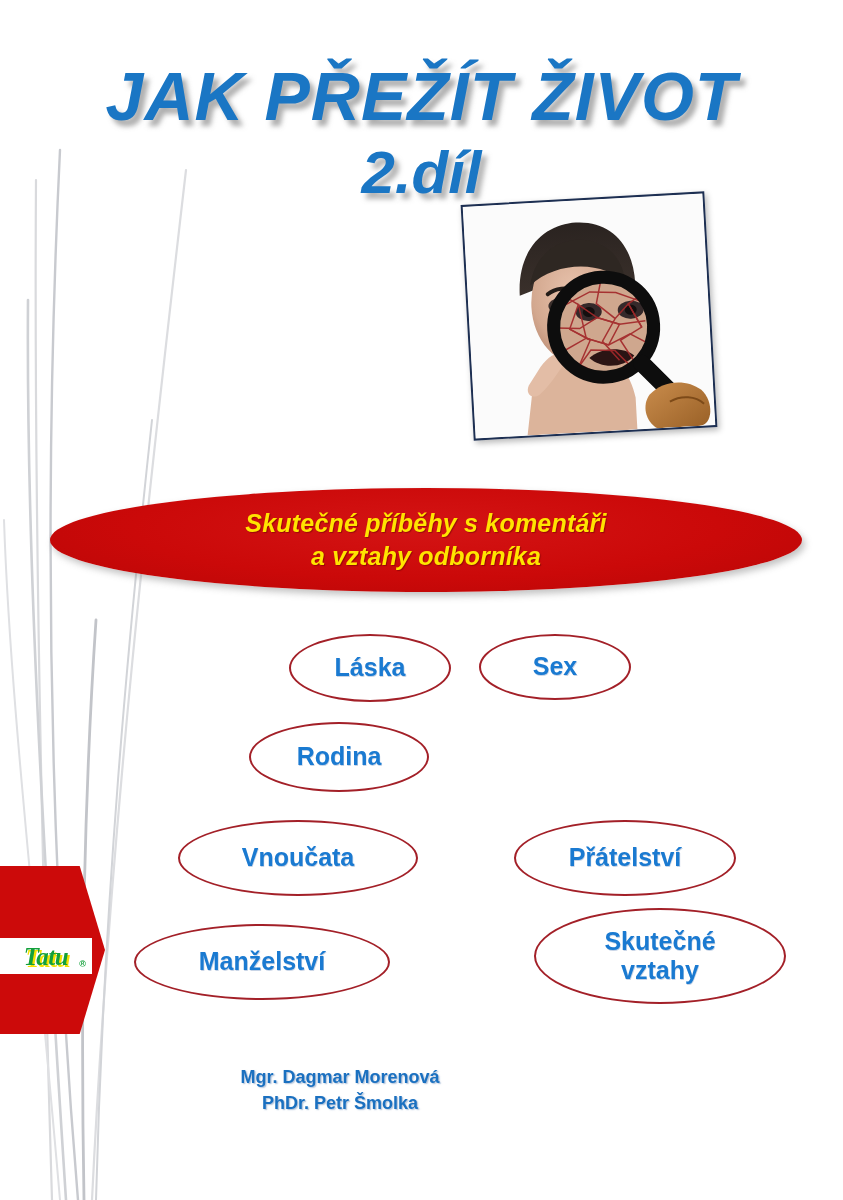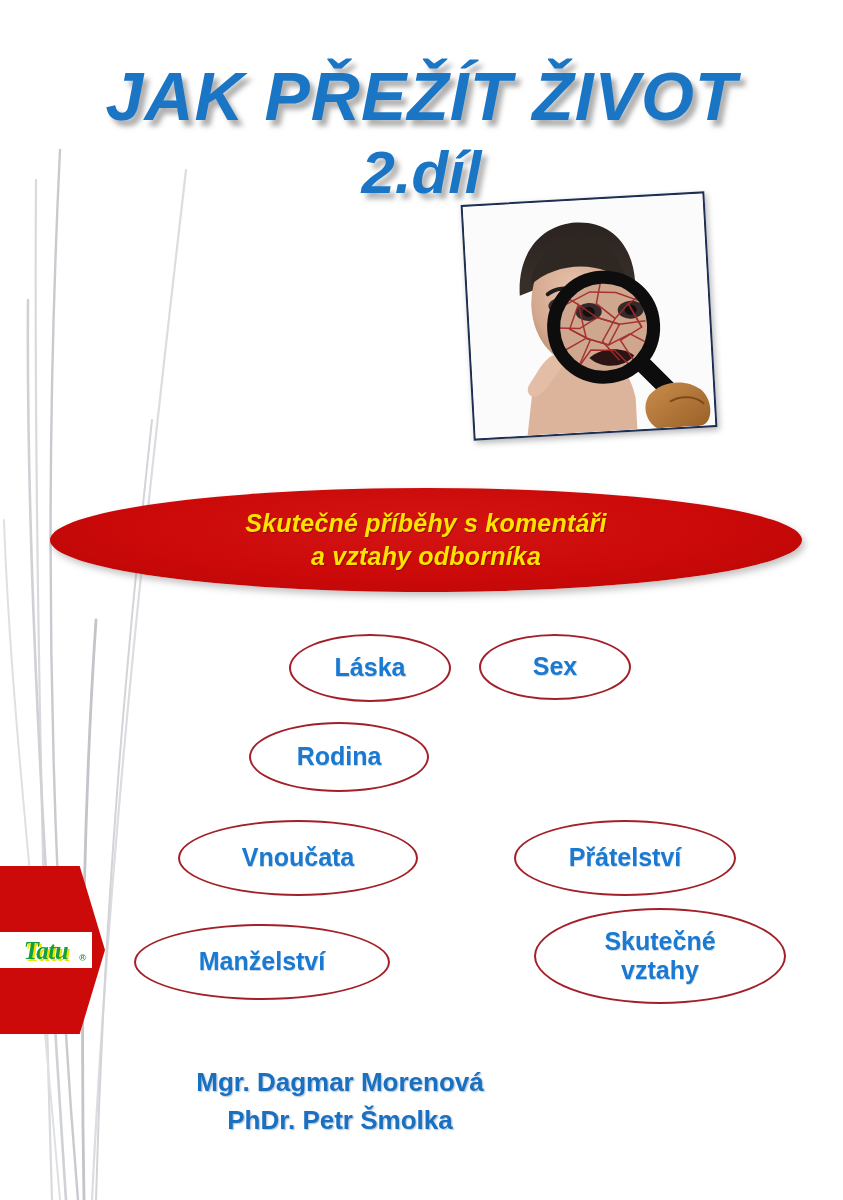--- a/index.html
+++ b/index.html
@@ -124,21 +124,21 @@
   
   #authors {
     position: absolute;
     left: 0;
     top: 1064px;
     width: 680px;
     text-align: center;
     color: #1a70c0;
     font-family: "Liberation Sans", sans-serif;
     font-weight: bold;
-    font-size: 26px;
+    font-size: 18px;
     line-height: 1.45;
     text-shadow: 1.2px 1.2px 1.4px rgba(120,150,190,0.6);
   }
 
   
   #logo {
     position: absolute;
     left: -10px;
     top: 866px;
     width: 115px;
@@ -146,21 +146,21 @@
   }
   #logo-hex {
     position: absolute;
     inset: 0;
     background: #cc0a0a;
     clip-path: polygon(0% 0%, 78% 0%, 100% 50%, 78% 100%, 0% 100%);
   }
   #logo-band {
     position: absolute;
     left: 10px;
-    top: 66px;
+    top: 72px;
     width: 92px;
     height: 36px;
     background: #ffffff;
     display: flex;
     align-items: center;
     justify-content: center;
   }
   #logo-mark {
     position: relative;
     font-family: "Liberation Serif", serif;

